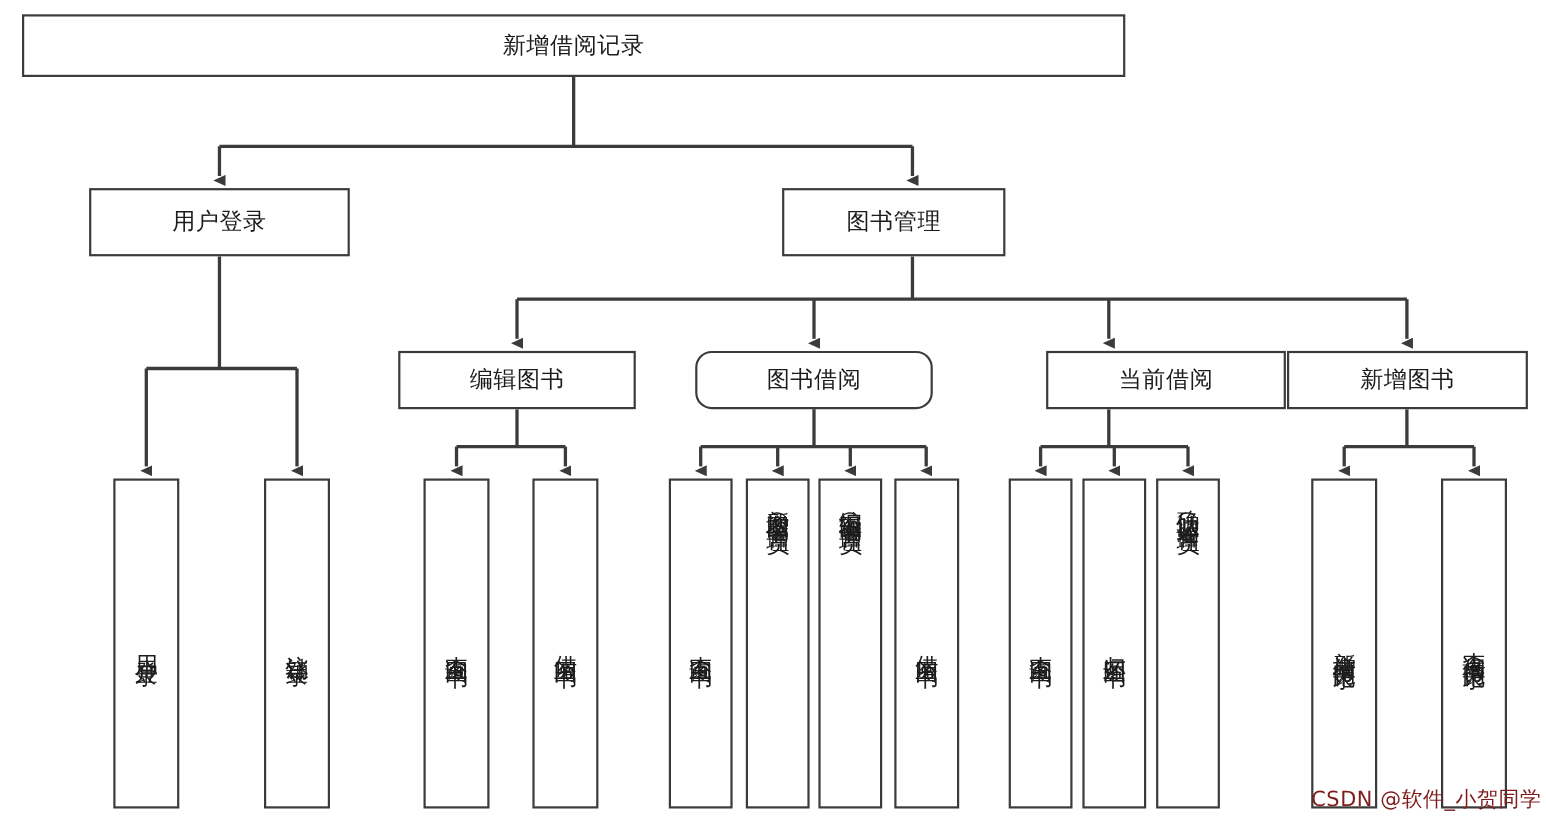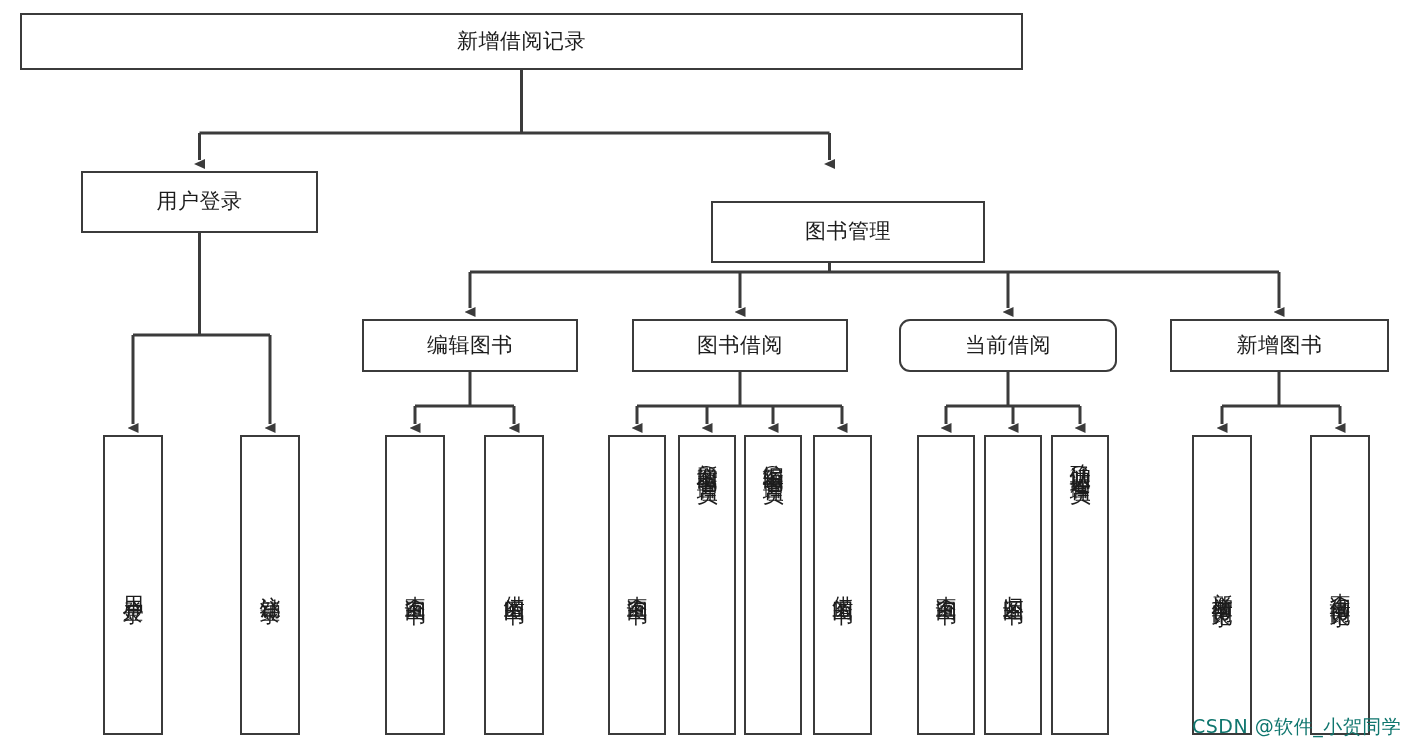--- a/index.html
+++ b/index.html
@@ -56,21 +56,21 @@
     line-height: 1.25;
     letter-spacing: 3px;
     white-space: nowrap;
   }
   .node.vertical.centered {
     align-items: center;
     padding-top: 0;
   }
   .watermark {
     position: absolute;
-    color: #0f766e;
+    color: #7f1d1d;
     font-size: 19px;
     white-space: nowrap;
     letter-spacing: 0.5px;
   }
 </style>
 </head>
 <body>
 
 <div id="canvas">
 
@@ -127,31 +127,31 @@
     </g>
   </svg>
 
   <div class="node horizontal" style="left: 20px; top: 13px; width: 1003px; height: 57px;">
     <span class="label">新增借阅记录</span>
   </div>
 
   <div class="node horizontal" style="left: 81px; top: 171px; width: 237px; height: 62px;">
     <span class="label">用户登录</span>
   </div>
-  <div class="node horizontal" style="left: 711px; top: 171px; width: 274px; height: 62px; margin-top: 30px;">
+  <div class="node horizontal" style="left: 711px; top: 171px; width: 203px; height: 62px;">
     <span class="label">图书管理</span>
   </div>
 
   <div class="node horizontal" style="left: 362px; top: 319px; width: 216px; height: 53px;">
     <span class="label">编辑图书</span>
   </div>
-  <div class="node horizontal" style="left: 632px; top: 319px; width: 216px; height: 53px;">
+  <div class="node horizontal" style="left: 632px; top: 319px; width: 216px; height: 53px; border-radius: 15px;">
     <span class="label">图书借阅</span>
   </div>
-  <div class="node horizontal" style="left: 899px; top: 319px; width: 218px; height: 53px; border-radius: 11px;">
+  <div class="node horizontal" style="left: 951px; top: 319px; width: 218px; height: 53px;">
     <span class="label">当前借阅</span>
   </div>
   <div class="node horizontal" style="left: 1170px; top: 319px; width: 219px; height: 53px;">
     <span class="label">新增图书</span>
   </div>
 
   <div class="node vertical centered" style="left: 103px; top: 435px; width: 60px; height: 300px;">
     <span class="label">用户登录</span>
   </div>
   <div class="node vertical centered" style="left: 240px; top: 435px; width: 60px; height: 300px;">

